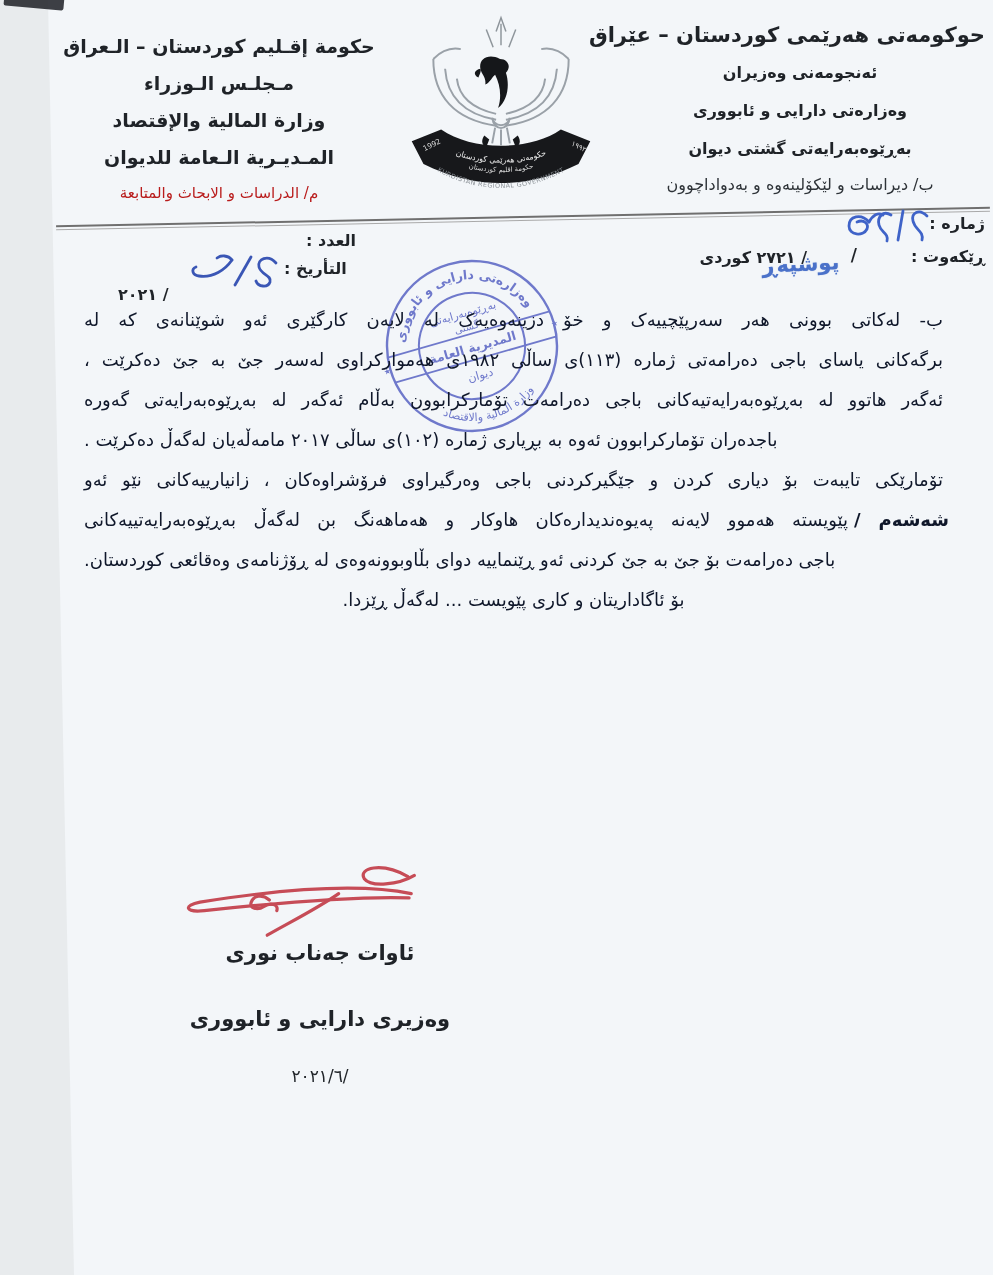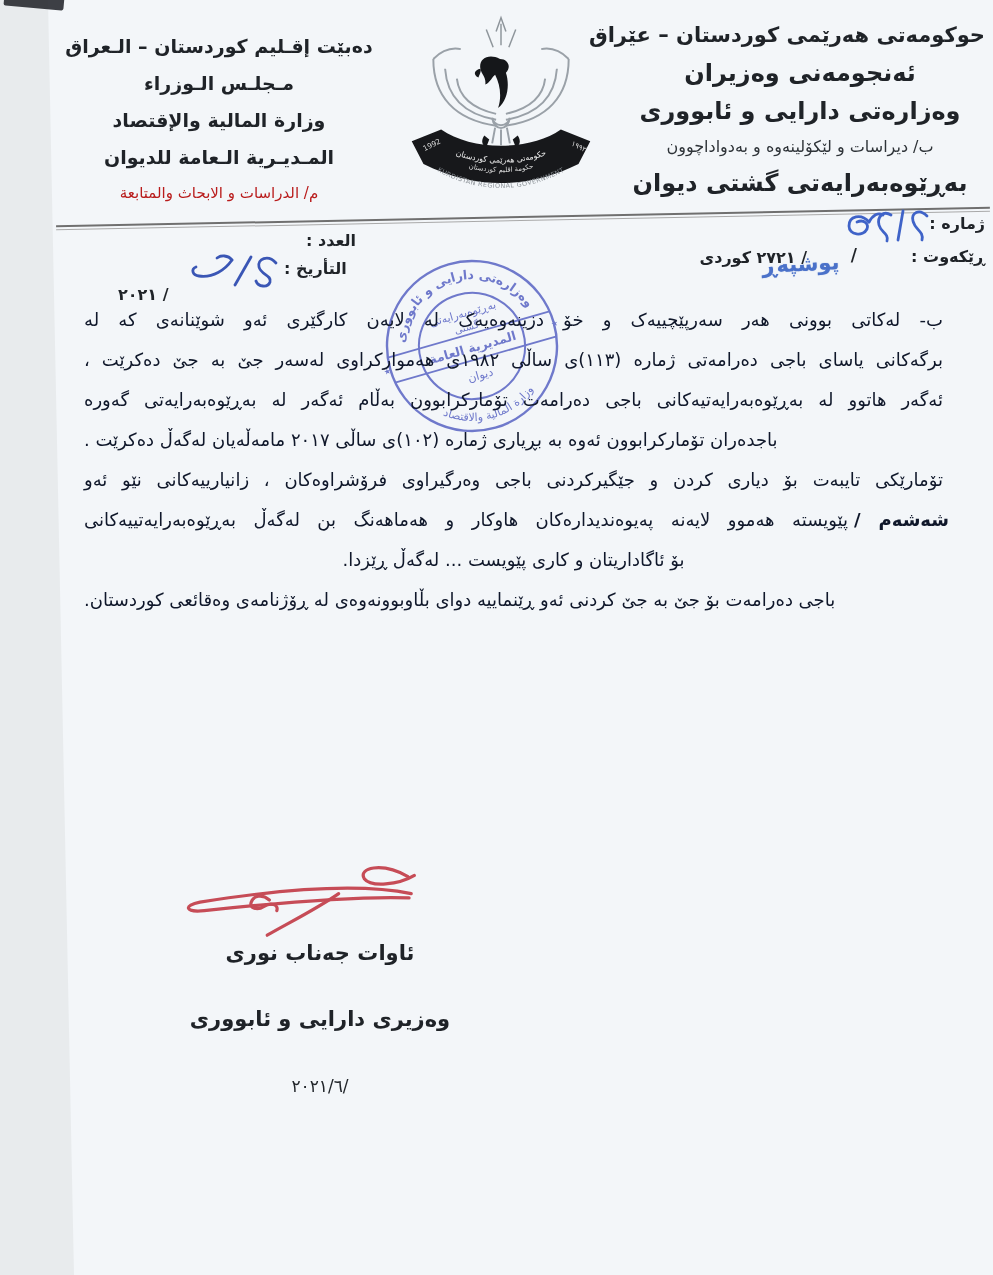--- a/index.html
+++ b/index.html
@@ -18,21 +18,21 @@
     clip-path:polygon(0 0,48px 0,74px 100%,0 100%);
   }
   .corner-mark{
     left:4px;top:-6px;width:60px;height:14px;background:#23262b;
     transform:rotate(5deg);opacity:.88;border-radius:2px;
   }
 
   
   .hdr-right{right:8px;top:16px;width:370px;text-align:center;}
   .hdr-left{left:62px;top:28px;width:314px;text-align:center;}
-  .hline{font-weight:bold;line-height:38px;font-size:24px;white-space:nowrap;}
+  .hline{font-weight:bold;line-height:38px;font-size:16px;white-space:nowrap;}
   .hdr-right .first{font-size:21px;}
   .hdr-left .hline{font-size:19px;line-height:37px;}
   .sub{font-weight:normal!important;font-size:16px!important;line-height:34px!important;color:#2e3338;}
   .hdr-left .sub{font-size:15px!important;color:#b91c1c;}
 
   
   .divider{
     left:56px;top:216px;width:934px;height:1.5px;
     border-top:2.2px solid #6f6f6f;border-bottom:1.4px solid #a9a9a9;
     transform:rotate(-1.15deg);
@@ -51,43 +51,43 @@
   
   .body-block{left:84px;right:44px;top:300px;font-size:18px;line-height:40px;color:#0f172a;}
   .bline{text-align:justify;text-align-last:justify;white-space:nowrap;}
   .bline.rag{text-align:left;text-align-last:auto;}
   .bline.ctr{text-align:center;text-align-last:center;}
   .lead{font-weight:bold;margin-left:6px;}
 
   
   .closing{left:150px;top:938px;width:340px;text-align:center;}
   .sig-name{font-size:21px;font-weight:bold;line-height:30px;margin-bottom:36px;white-space:nowrap;}
-  .sig-title{font-size:21px;font-weight:bold;line-height:30px;margin-bottom:42px;white-space:nowrap;}
+  .sig-title{font-size:21px;font-weight:bold;line-height:30px;margin-bottom:32px;white-space:nowrap;}
   .sig-date{font-size:17px;direction:ltr;unicode-bidi:isolate;letter-spacing:1px;}
 
   svg{display:block;}
 </style>
 </head>
 <body>
 
 <div id="page">
 
   <div class="abs scan-strip"></div>
   <div class="abs corner-mark"></div>
 
   <div class="abs hdr-right rtl">
     <div class="hline first">حوکومەتی هەرێمی کوردستان – عێراق</div>
     <div class="hline">ئەنجومەنی وەزیران</div>
     <div class="hline">وەزارەتی دارایی و ئابووری</div>
+    <div class="hline">بەڕێوەبەرایەتی گشتی دیوان</div>
     <div class="hline sub">ب/ دیراسات و لێکۆلینەوە و بەدواداچوون</div>
-    <div class="hline">بەڕێوەبەرایەتی گشتی دیوان</div>
   </div>
 
   <div class="abs hdr-left rtl">
-    <div class="hline">دەبێت إقـليم كوردستان – الـعراق</div>
+    <div class="hline">حكومة إقـليم كوردستان – الـعراق</div>
     <div class="hline">مـجلـس الـوزراء</div>
     <div class="hline">وزارة المالية والإقتصاد</div>
     <div class="hline">المـديـرية الـعامة للديوان</div>
     <div class="hline sub">م/ الدراسات و الابحاث والمتابعة</div>
   </div>
 
   <div class="abs" style="left:398px;top:8px;width:206px;height:200px;">
     <svg viewBox="0 0 210 200" width="206" height="200">
       <g stroke="#8e959b" stroke-width="1.5" fill="none">
         <path d="M105,36 L105,14"></path>
@@ -190,22 +190,22 @@
     </svg>
   </div>
 
   <div class="abs body-block rtl">
     <div class="bline"><span class="lead"></span><span>ب- لەکاتی بوونی هەر سەرپێچییەک و خۆ دزینەوەیەک لە لایەن کارگێری ئەو شوێنانەی کە لە</span></div>
     <div class="bline"><span class="lead"></span><span>برگەکانی یاسای باجی دەرامەتی ژمارە (١١٣)ی ساڵی ١٩٨٢ی هەموارکراوی لەسەر جێ بە جێ دەکرێت ،</span></div>
     <div class="bline"><span class="lead"></span><span>ئەگەر هاتوو لە بەڕێوەبەرایەتیەکانی باجی دەرامەت تۆمارکرابوون بەڵام ئەگەر لە بەڕێوەبەرایەتی گەورە</span></div>
     <div class="bline rag"><span class="lead"></span><span>باجدەران تۆمارکرابوون ئەوە بە بڕیاری ژمارە (١٠٢)ی ساڵی ٢٠١٧ مامەڵەیان لەگەڵ دەکرێت .</span></div>
     <div class="bline"><span class="lead"></span><span>تۆمارێکی تایبەت بۆ دیاری کردن و جێگیرکردنی باجی وەرگیراوی فرۆشراوەکان ، زانیارییەکانی نێو ئەو</span></div>
     <div class="bline"><span class="lead">شەشەم /</span><span>پێویستە هەموو لایەنە پەیوەندیدارەکان هاوکار و هەماهەنگ بن لەگەڵ بەڕێوەبەرایەتییەکانی</span></div>
+    <div class="bline rag"><span class="lead"></span><span>باجی دەرامەت بۆ جێ بە جێ کردنی ئەو ڕێنماییە دوای بڵاوبوونەوەی لە ڕۆژنامەی وەقائعی کوردستان.</span></div>
     <div class="bline ctr"><span class="lead"></span><span>بۆ ئاگاداریتان و کاری پێویست ... لەگەڵ ڕێزدا.</span></div>
-    <div class="bline rag"><span class="lead"></span><span>باجی دەرامەت بۆ جێ بە جێ کردنی ئەو ڕێنماییە دوای بڵاوبوونەوەی لە ڕۆژنامەی وەقائعی کوردستان.</span></div>
   </div>
 
   <div class="abs" style="left:168px;top:852px;width:256px;height:96px;">
     <svg viewBox="0 0 240 80" width="256" height="96">
       <g stroke="#c23a46" stroke-width="3" fill="none" stroke-linecap="round" opacity="0.9">
         <path d="M225,18 C200,4 178,10 184,20 C190,28 216,26 231,17"></path>
         <path d="M228,34 C170,22 80,34 30,42 C14,45 16,52 34,50 C90,44 170,36 226,38"></path>
         <path d="M95,40 C88,34 80,36 78,42 C76,48 84,50 90,46 C96,42 104,44 102,50"></path>
         <path d="M160,34 C140,48 112,62 93,73"></path>
       </g>

